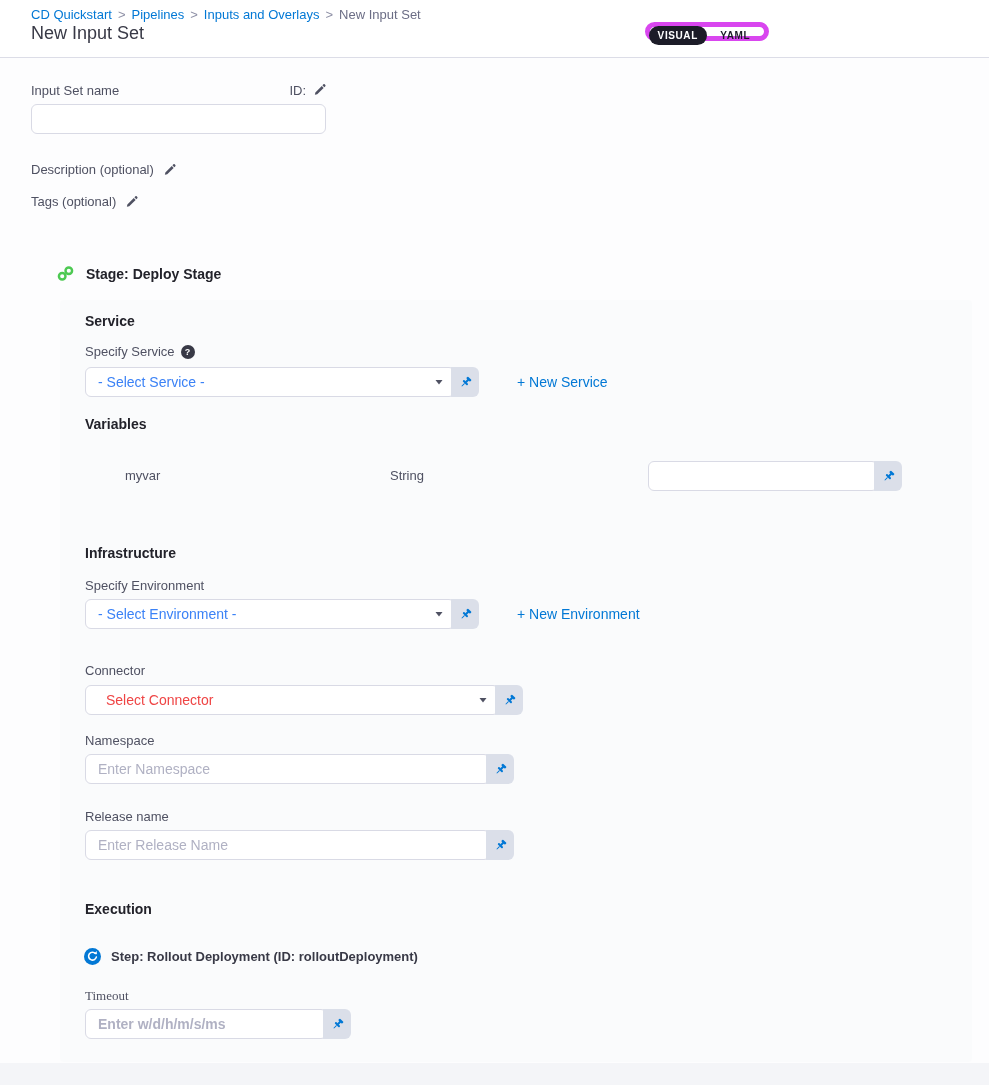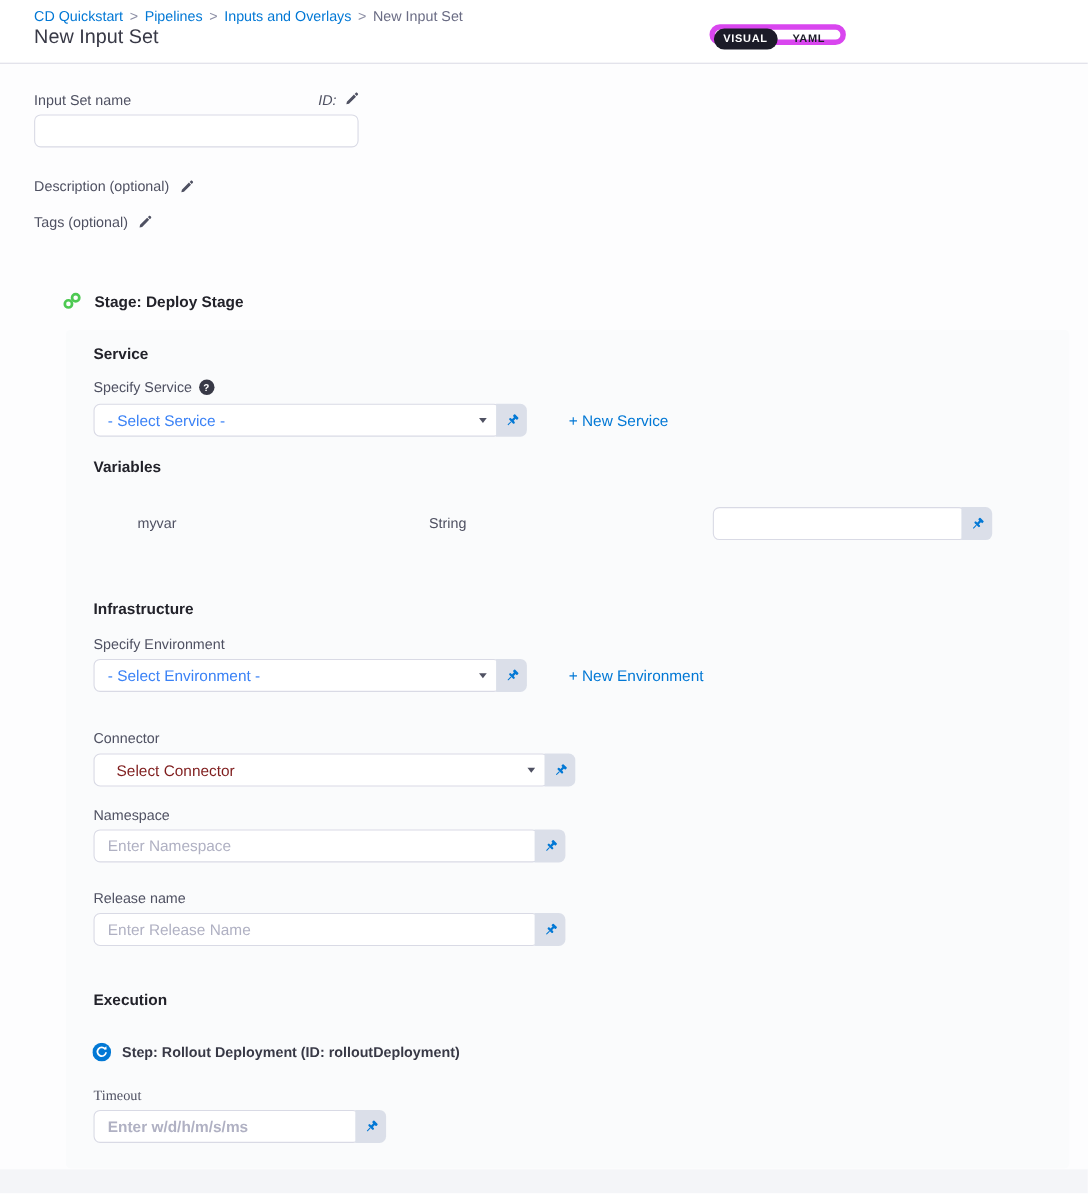--- a/index.html
+++ b/index.html
@@ -24,21 +24,21 @@
   .sel{display:flex;align-items:center;justify-content:space-between;background:#fff;border:1px solid #d9dae5;border-radius:6px;height:30px;box-sizing:border-box;padding:0 10px 0 12px;cursor:pointer;}
   .sel .ph{font-size:14px;color:#3b82f6;}
   .pin{width:28px;height:30px;background:#dbdfe9;border:none;border-radius:0 6px 6px 0;margin-left:-4px;display:flex;align-items:center;justify-content:center;cursor:pointer;padding:0;flex:0 0 28px;}
   .frow{display:flex;align-items:center;}
   .add-link{font-size:14px;font-weight:500;color:#0278d5;text-decoration:none;margin-left:38px;cursor:pointer;white-space:nowrap;}
   .pencil{display:inline-flex;cursor:pointer;}
   .help{width:14px;height:14px;border-radius:50%;background:#383946;color:#fff;font-size:9px;font-weight:700;display:inline-flex;align-items:center;justify-content:center;margin-left:6px;cursor:pointer;}
 
   
   .name-row{position:absolute;left:31px;top:83px;width:295px;display:flex;justify-content:space-between;align-items:center;}
-  .id-group{display:flex;align-items:flex-start;gap:7px;font-style:italic;}
+  .id-group{display:flex;align-items:flex-start;gap:7px;}
   .name-input{position:absolute;left:31px;top:104px;width:295px;}
   .desc-row{position:absolute;left:31px;top:162px;display:flex;gap:9px;align-items:center;}
   .tags-row{position:absolute;left:31px;top:194px;display:flex;gap:9px;align-items:center;}
   .stage-row{position:absolute;left:57px;top:265px;display:flex;align-items:flex-end;gap:12px;}
   .stage-title{font-size:14px;font-weight:700;color:#22222a;}
 
   
   .card{position:absolute;left:60px;top:300px;width:912px;height:762px;background:#fafbfc;border-radius:4px;}
   .abs{position:absolute;}
   .bottom-band{position:absolute;left:0;top:1063px;width:989px;height:22px;background:#f4f5f8;}
@@ -174,21 +174,21 @@
               <rect x="7.5" y="9.2" width="1" height="4.6" rx="0.5"></rect>
             </g>
           </svg>
       </button>
       <a class="add-link">+ New Environment</a>
     </div>
 
     <div class="abs lbl" style="left:25px;top:363px;">Connector</div>
     <div class="abs frow" style="left:25px;top:385px;">
       <div class="sel" style="width:414px;padding-left:20px;">
-        <span class="ph" style="color:#7f1d1d;">Select Connector</span>
+        <span class="ph" style="color:#ef4444;">Select Connector</span>
         <span style="display:inline-flex;">
           <svg width="10" height="10" viewBox="0 0 10 10">
               <path d="M1.5 3 L8.5 3 L5 7.5 Z" fill="#4f5162"></path>
             </svg>
         </span>
       </div>
       <button class="pin">
         <svg width="15" height="15" viewBox="0 0 16 16">
             <g transform="rotate(45 8 8)" fill="#0278d5">
               <rect x="5.2" y="1.6" width="5.6" height="2.6" rx="0.8"></rect>

